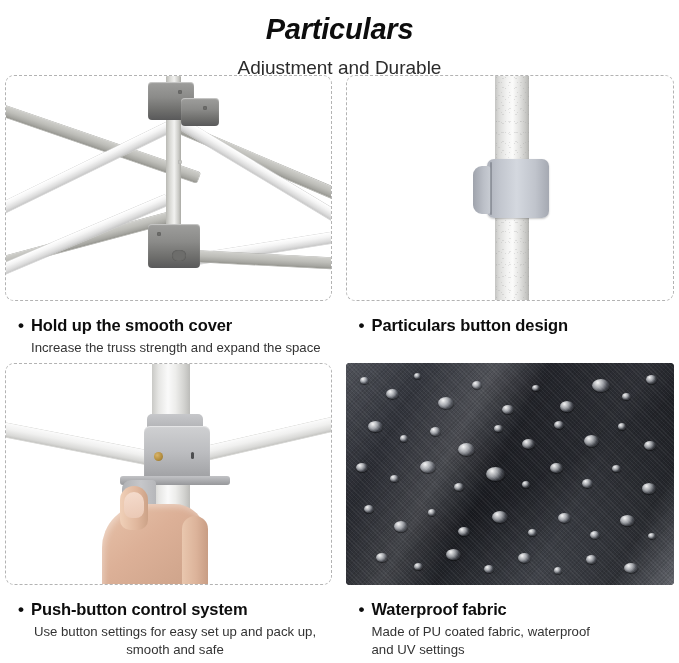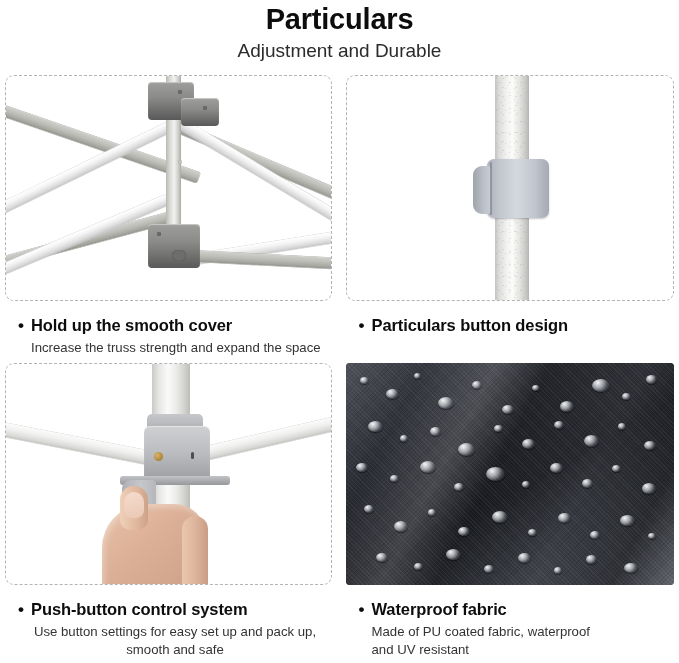--- a/index.html
+++ b/index.html
@@ -25,21 +25,22 @@
   .header {
     text-align: center;
     padding-top: 2px;
   }
   .title {
     font-size: 29px;
     font-weight: bold;
     letter-spacing: -0.2px;
     color: #0d0d0d;
     line-height: 34px;
-    margin: 0;
+    margin: 10px;
+    font-style: italic;
   }
   .subtitle {
     font-size: 19px;
     font-weight: normal;
     color: #2b2b2b;
     line-height: 24px;
     margin: 3px 0 0 0;
   }
 
   
@@ -490,19 +491,19 @@
             <div class="drop" style="left:208px; top:204px; width:8px;  height:7px;"></div>
             <div class="drop" style="left:240px; top:192px; width:11px; height:9px;"></div>
             <div class="drop" style="left:278px; top:200px; width:14px; height:10px;"></div>
           </div>
         </div>
         <div class="caption">
           <div class="cap-head">
             <span class="bullet">•</span>
             <span>Waterproof fabric</span>
           </div>
-          <div class="cap-desc" style="max-width:240px;">Made of PU coated fabric, waterproof and UV resistant</div>
+          <div class="cap-desc" style="max-width:240px;">Made of PU coated fabric, waterproof and UV settings</div>
         </div>
       </div>
     </div>
 
   </div>
 </div>
 
 </body></html>

